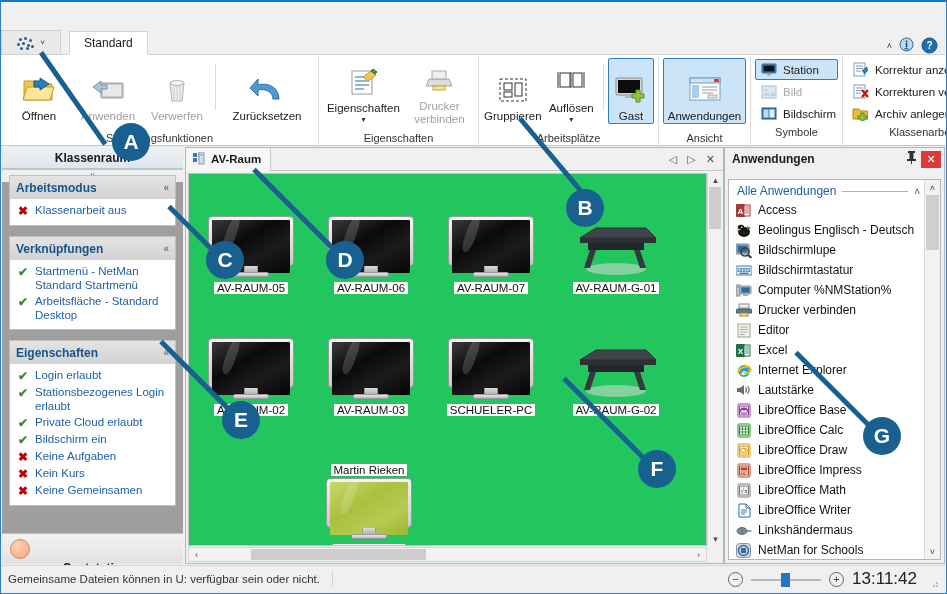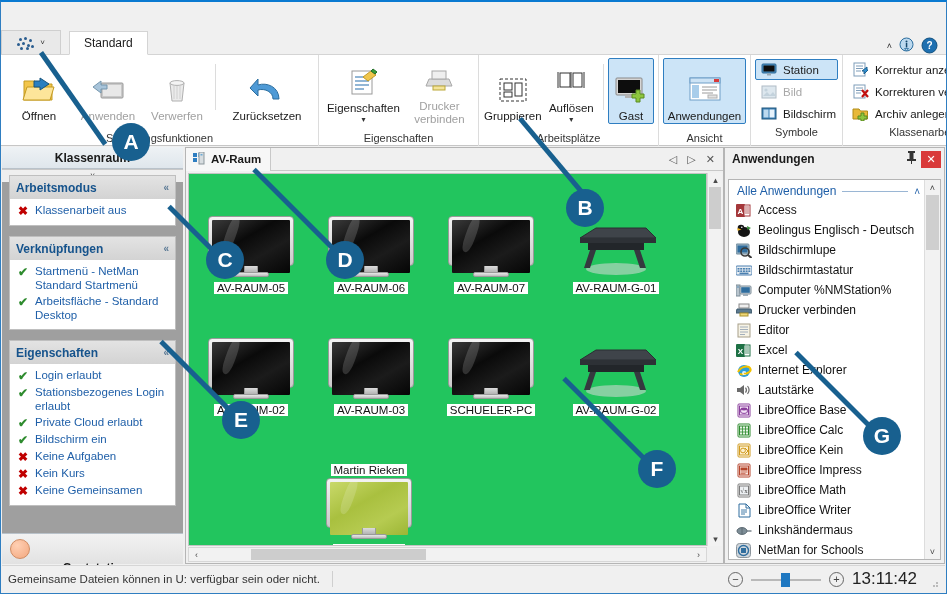--- a/index.html
+++ b/index.html
@@ -909,21 +909,21 @@
 
           <div class="approw">
             <span class="ai">
                 <svg width="14" height="15" viewBox="0 0 14 15">
                   <rect x="1" y="1" width="12" height="13" rx="1" fill="#fff" stroke="#d09a1f"></rect>
                   <rect x="2.5" y="3" width="9" height="9" fill="#fdf0cf" stroke="#d09a1f"></rect>
                   <circle cx="6" cy="7.5" r="2.4" fill="none" stroke="#d09a1f"></circle>
                   <path d="M8 5 l3 3 -3 3" fill="none" stroke="#d09a1f"></path>
                 </svg>
               </span>
-            <span class="an">LibreOffice Kein</span>
+            <span class="an">LibreOffice Draw</span>
           </div>
 
           <div class="approw">
             <span class="ai">
                 <svg width="14" height="15" viewBox="0 0 14 15">
                   <rect x="1" y="1" width="12" height="13" rx="1" fill="#fff" stroke="#b5452c"></rect>
                   <rect x="2.5" y="3" width="9" height="9" fill="#fbe6df" stroke="#b5452c"></rect>
                   <rect x="3.5" y="4.5" width="7" height="3" fill="#b5452c"></rect>
                   <path d="M3.5 9 h7 M3.5 10.7 h5" stroke="#b5452c" stroke-width=".8"></path>
                 </svg>

